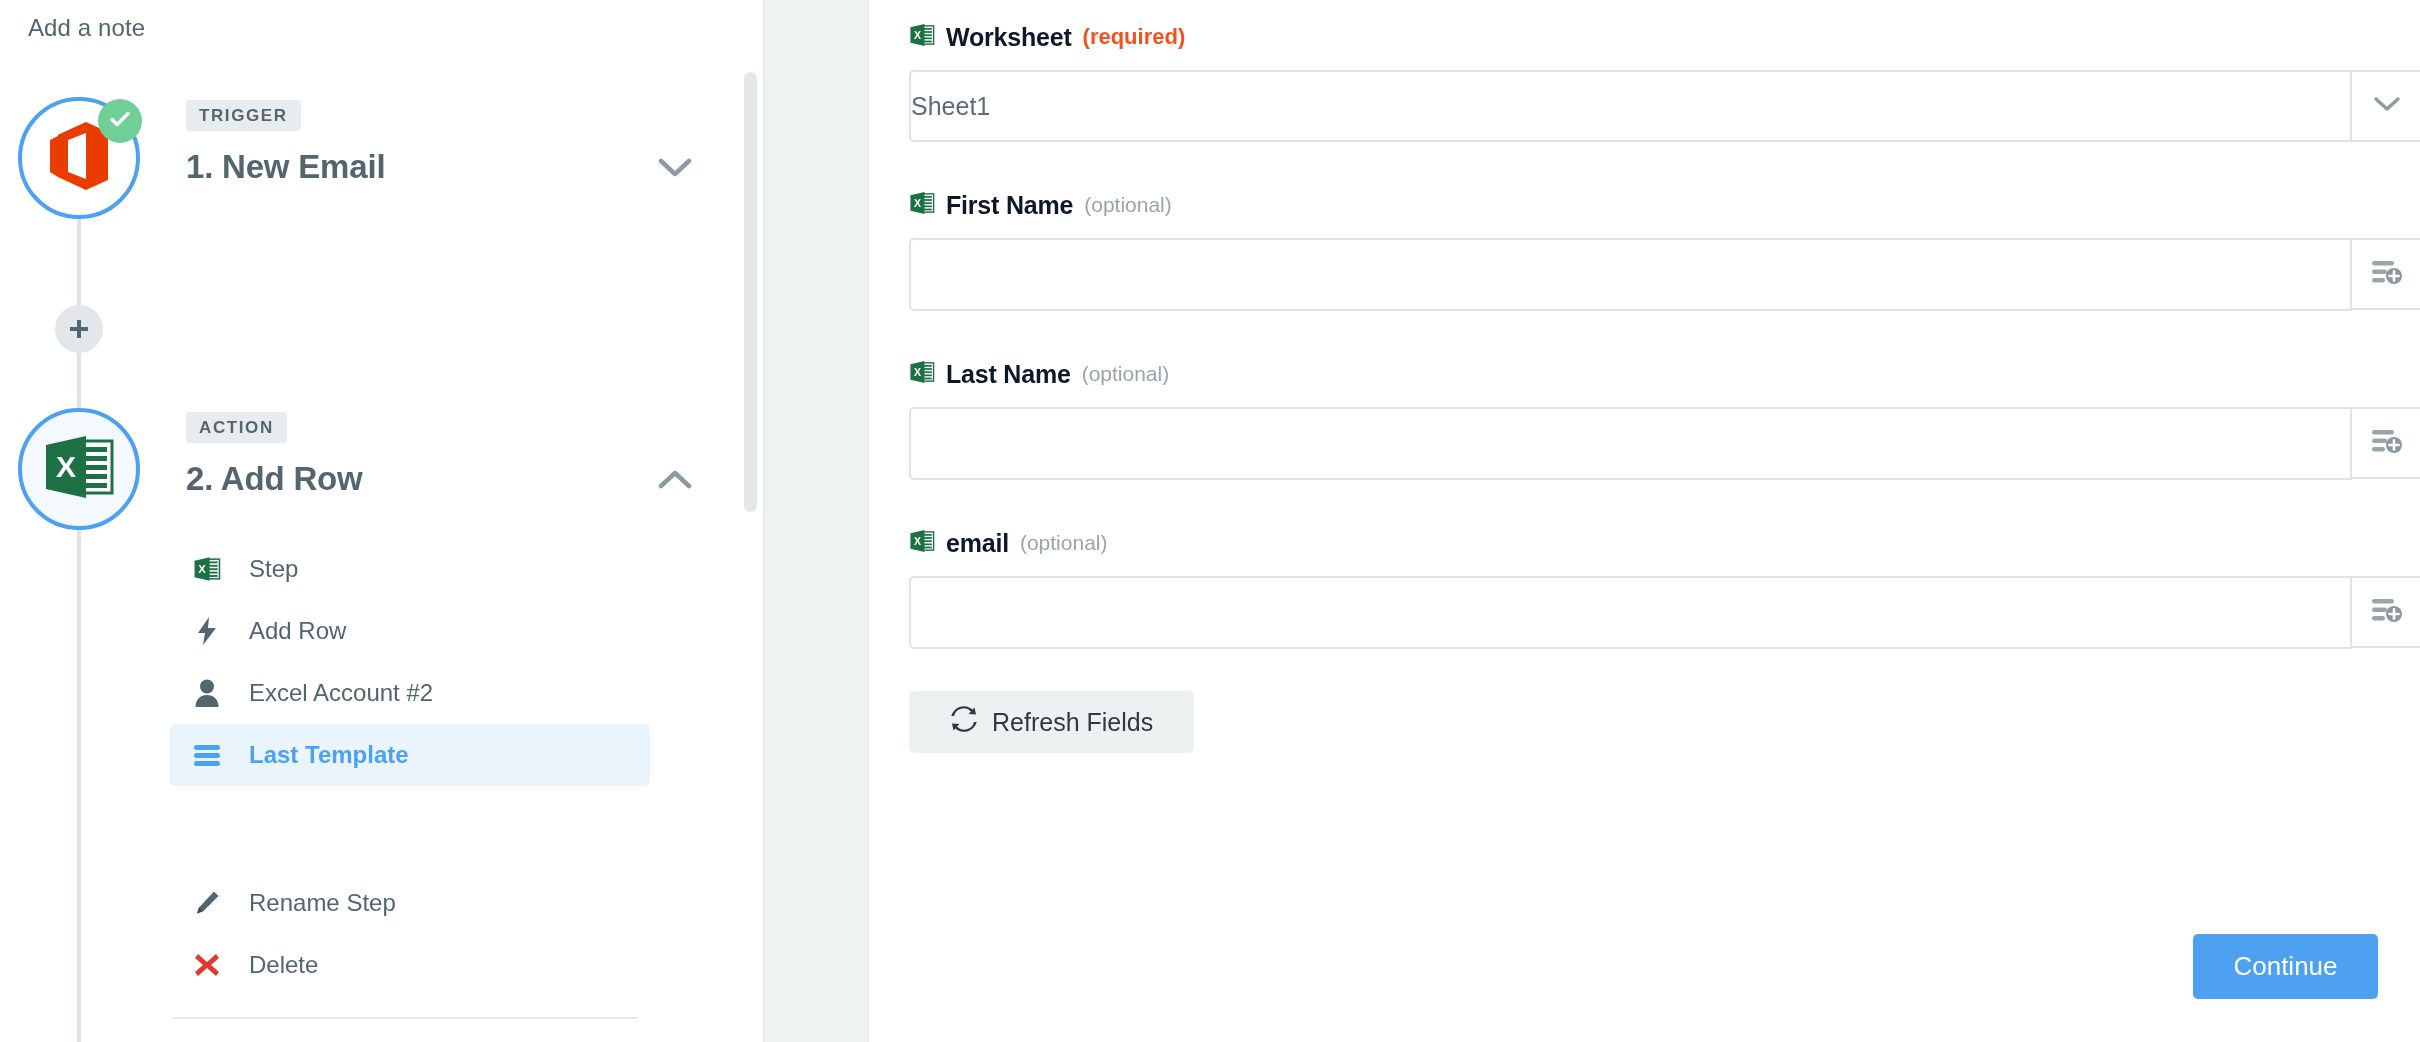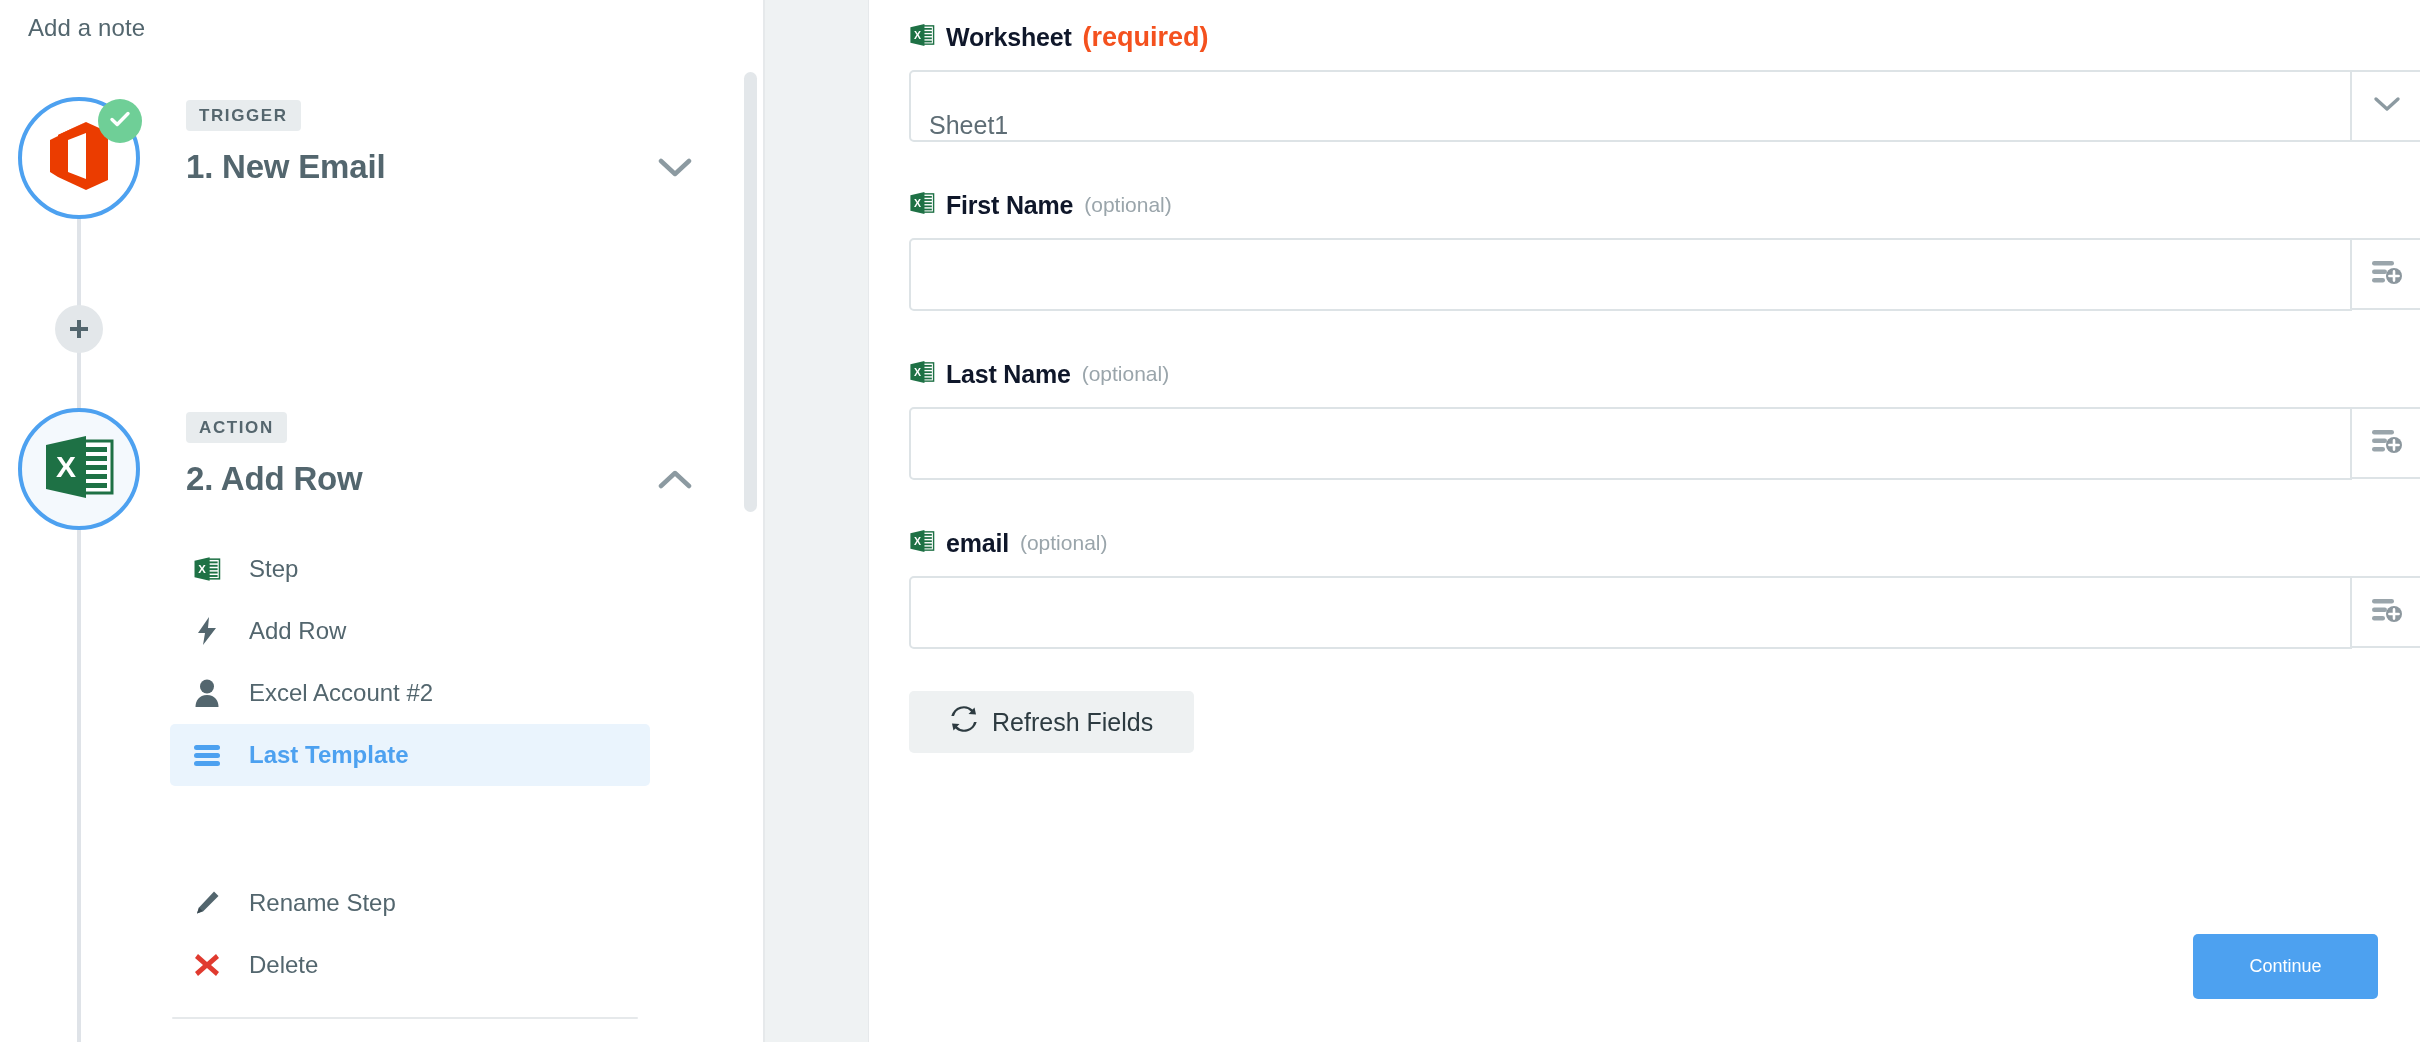--- a/index.html
+++ b/index.html
@@ -195,37 +195,36 @@
     gap: 11px;
     height: 34px;
   }
   .xl-ico { display: block; }
   .field-label {
     font-size: 25px;
     font-weight: 700;
     color: #0f172a;
     letter-spacing: -0.2px;
   }
-  .req-tag { font-size: 27px; font-weight: 700; color: #f4511e; }
+  .req-tag { font-size: 22px; font-weight: 700; color: #f4511e; }
   .opt-tag { font-size: 21px; font-weight: 400; color: #9aa5ab; }
 
   .input-row {
     display: flex;
     margin-top: 16px;
     width: 1515px;
   }
   .input-box {
     flex: 1 1 auto;
     height: 72px;
     border: 2px solid #dde3e6;
     border-radius: 5px 0 0 5px;
     background: #ffffff;
     display: flex;
-    align-items: flex-end;
-    padding-left: 18px;
+    align-items: center;
     font-size: 25px;
     color: #5e6d75;
     cursor: text;
   }
   .input-box.tall { height: 73px; }
   .input-value { font-size: 25px; color: #5e6d75; }
   .input-addon {
     flex: 0 0 72px;
     width: 72px; height: 72px;
     border: 2px solid #dde3e6;
@@ -252,21 +251,21 @@
   }
 
   .continue-btn {
     position: absolute;
     right: 42px; bottom: 43px;
     width: 185px; height: 65px;
     background: #4da1f0;
     border: none;
     border-radius: 5px;
     color: #ffffff;
-    font-size: 18px;
+    font-size: 26px;
     font-family: "Liberation Sans", sans-serif;
     cursor: pointer;
     margin-left: 24px;
   }
 </style>
 </head>
 <body>
 
 <div id="app">
 

